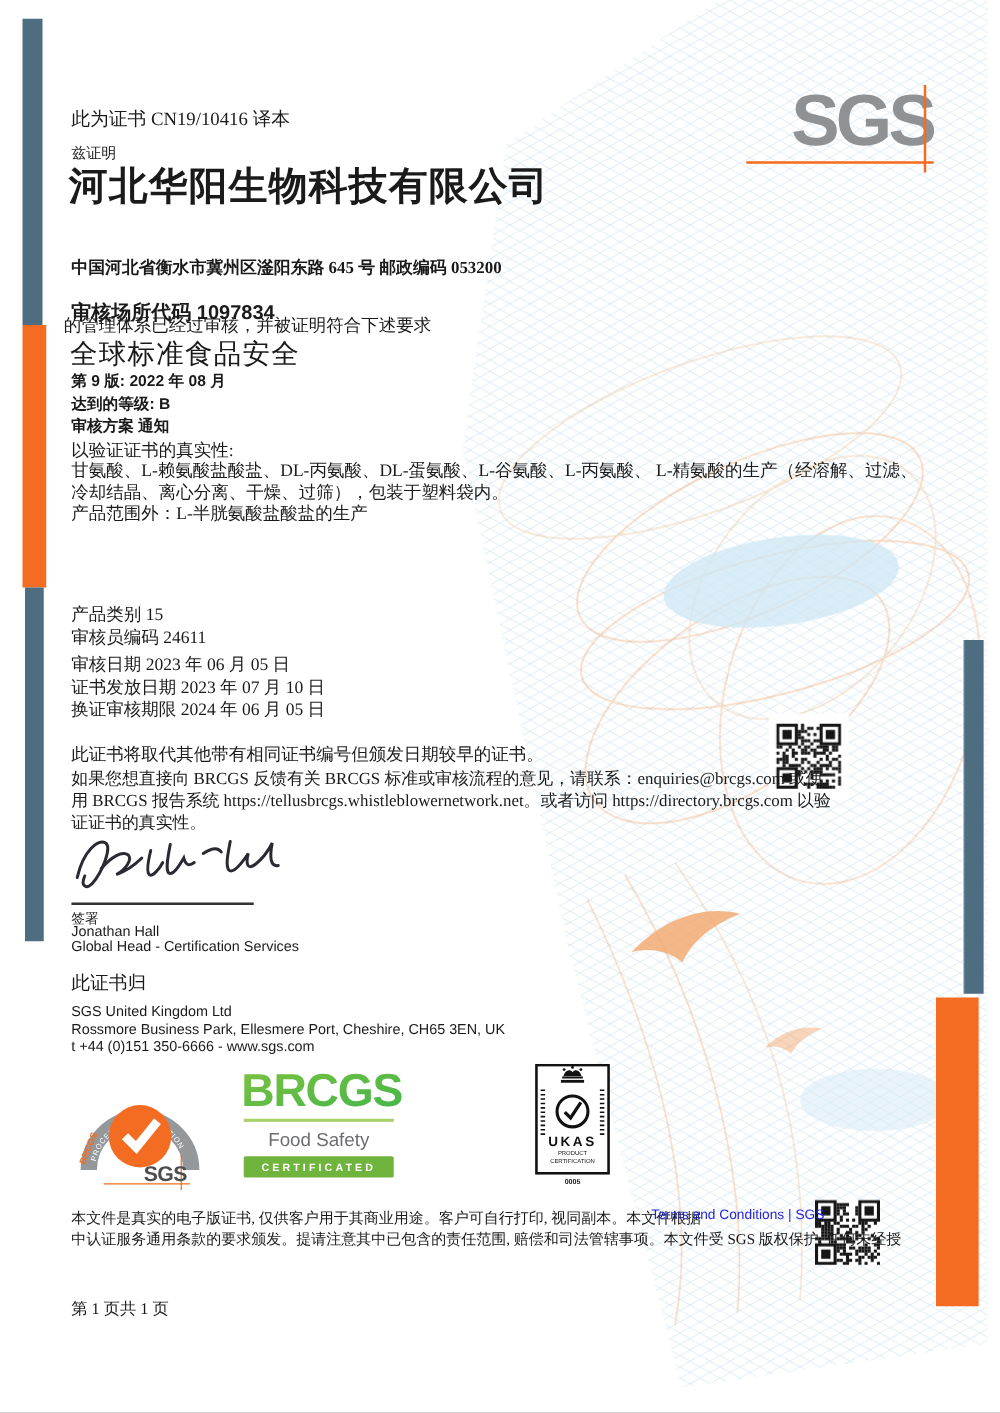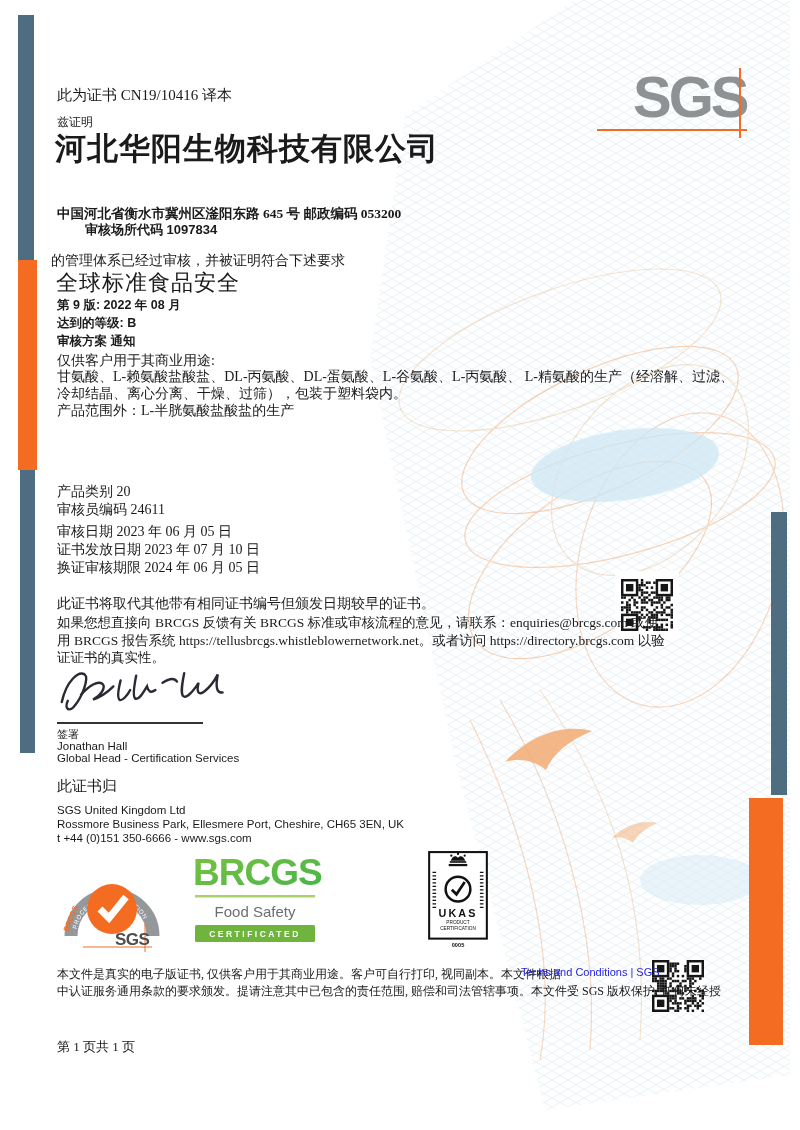--- a/index.html
+++ b/index.html
@@ -71,33 +71,33 @@
   <div class="bar orange" style="left:749px;top:798px;width:34px;height:247px;"></div>
 
   <div class="sgs-wordmark">SGS</div>
   <div class="abs" style="left:597px;top:129px;width:150px;height:2px;background:#f36c21;z-index:3;"></div>
   <div class="abs" style="left:739px;top:68px;width:2px;height:70px;background:#f36c21;z-index:3;"></div>
 
   <div class="txt serif" style="left:57px;top:86px;font-size:15px;">此为证书 CN19/10416 译本</div>
   <div class="txt serif" style="left:57px;top:114px;font-size:12px;text-align:center;">兹证明</div>
   <div class="txt serif b" style="left:55px;top:128px;font-size:31px;letter-spacing:1px;">河北华阳生物科技有限公司</div>
   <div class="txt serif" style="left:57px;top:205px;font-size:13.5px;font-weight:bold;">中国河北省衡水市冀州区滏阳东路 645 号 邮政编码 053200</div>
-  <div class="txt sans b" style="left:57px;top:221px;font-size:13px;margin-left:28px;">审核场所代码 1097834</div>
+  <div class="txt sans b" style="left:57px;top:240px;font-size:16px;">审核场所代码 1097834</div>
   <div class="txt serif" style="left:51px;top:252px;font-size:14px;">的管理体系已经过审核，并被证明符合下述要求</div>
   <div class="txt sans" style="left:56px;top:268px;font-size:22px;font-weight:500;letter-spacing:1px;">全球标准食品安全</div>
   <div class="txt sans b" style="left:57px;top:297px;font-size:12.5px;">第 9 版: 2022 年 08 月</div>
   <div class="txt sans b" style="left:57px;top:315px;font-size:12.5px;">达到的等级: B</div>
   <div class="txt sans b" style="left:57px;top:333px;font-size:12.5px;text-align:right;">审核方案 通知</div>
 
-  <div class="txt serif" style="left:57px;top:352px;font-size:14px;">仅供客户用于其商业用途:</div>
+  <div class="txt serif" style="left:57px;top:352px;font-size:14px;">以验证证书的真实性:</div>
   <div class="txt serif" style="left:57px;top:368px;font-size:14px;">甘氨酸、L-赖氨酸盐酸盐、DL-丙氨酸、DL-蛋氨酸、L-谷氨酸、L-丙氨酸、 L-精氨酸的生产（经溶解、过滤、</div>
   <div class="txt serif" style="left:57px;top:385px;font-size:14px;">冷却结晶、离心分离、干燥、过筛），包装于塑料袋内。</div>
   <div class="txt serif" style="left:57px;top:402px;font-size:14px;">产品范围外：L-半胱氨酸盐酸盐的生产</div>
 
-  <div class="txt serif" style="left:57px;top:483px;font-size:14px;">产品类别 20</div>
+  <div class="txt serif" style="left:57px;top:483px;font-size:14px;">产品类别 15</div>
   <div class="txt serif" style="left:57px;top:501px;font-size:14px;">审核员编码 24611</div>
   <div class="txt serif" style="left:57px;top:523px;font-size:14px;">审核日期 2023 年 06 月 05 日</div>
   <div class="txt serif" style="left:57px;top:541px;font-size:14px;">证书发放日期 2023 年 07 月 10 日</div>
   <div class="txt serif" style="left:57px;top:559px;font-size:14px;">换证审核期限 2024 年 06 月 05 日</div>
   <div class="txt serif" style="left:57px;top:595px;font-size:14px;">此证书将取代其他带有相同证书编号但颁发日期较早的证书。</div>
 
   <div class="txt serif wrap" style="left:57px;top:614px;width:608px;font-size:13.5px;line-height:17.5px;">如果您想直接向 BRCGS 反馈有关 BRCGS 标准或审核流程的意见，请联系：enquiries@brcgs.com 或使用 BRCGS 报告系统 https://tellusbrcgs.whistleblowernetwork.net。或者访问 https://directory.brcgs.com 以验证证书的真实性。</div>
 
   <div class="qrbox" style="left:615px;top:571px;width:64px;height:68px;">
     <svg id="qr1" width="52" height="52" viewBox="0 0 21 21">

